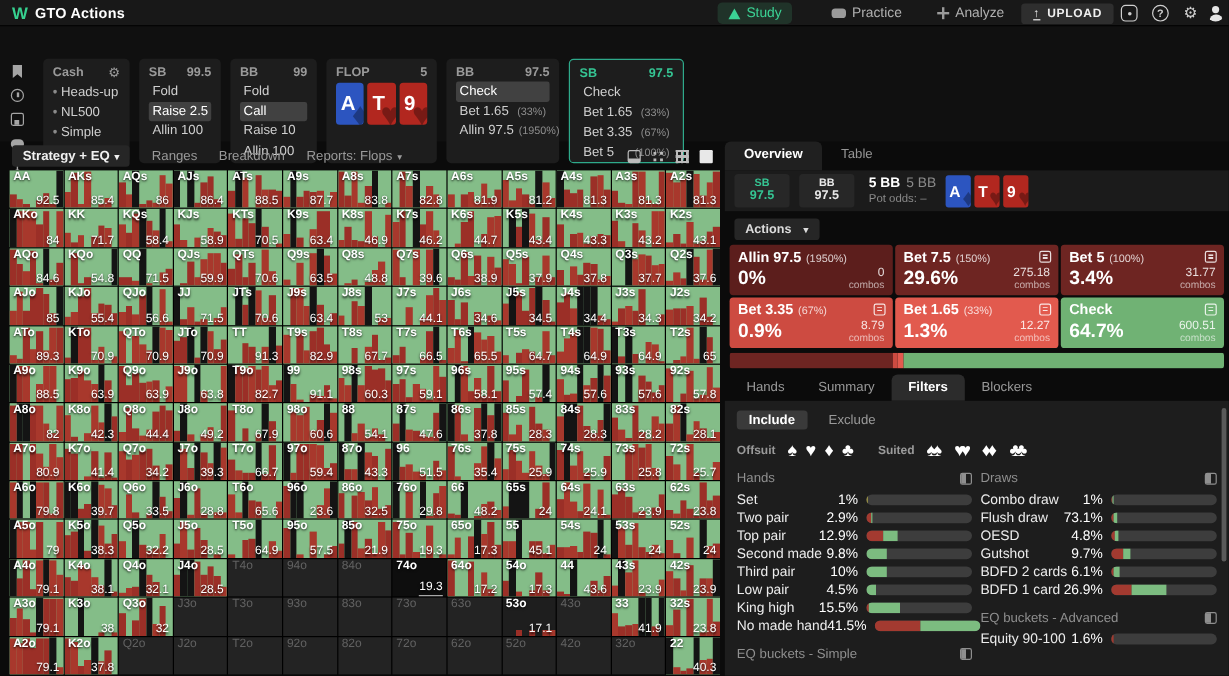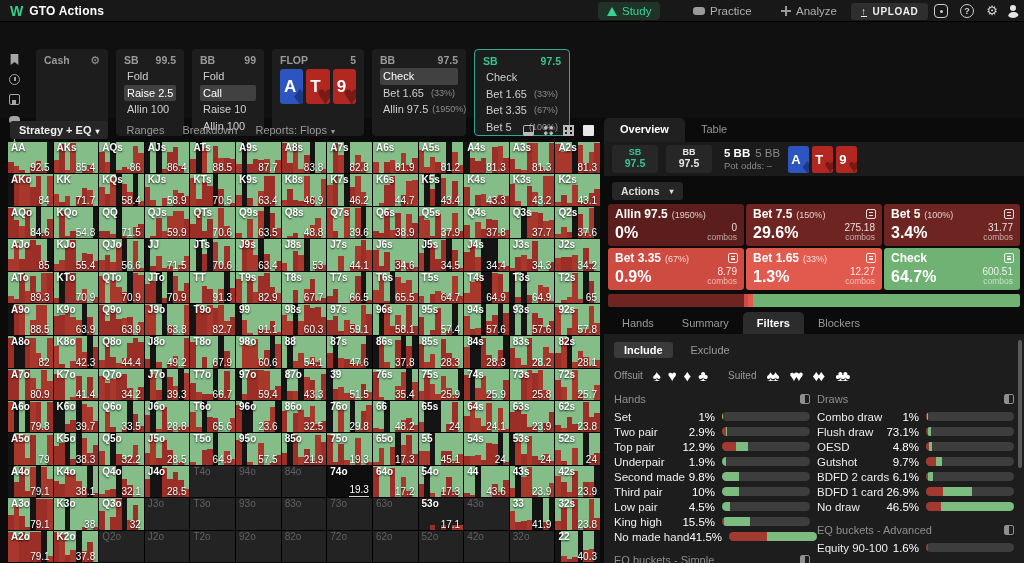--- a/index.html
+++ b/index.html
@@ -116,21 +116,21 @@
   .acard .combos .cw { font-size:8.5px; color:rgba(255,255,255,.6); }
   #stratbar { position:absolute; left:4px; top:176px; width:412px; height:13px; border-radius:2px; overflow:hidden; display:flex; }
   .rp-dtabs { position:absolute; left:4px; top:194px; height:22px; display:flex; }
   .dtab { font-size:11px; color:#9a9a9a; padding:5px 14px; }
   .dtab.active { background:#2c2c2c; color:#fff; border-radius:5px 5px 0 0; font-weight:700; }
   #rpbody { position:absolute; left:0; top:216px; width:420px; height:229px; background:#1d1d1d; overflow:hidden; }
   #incrow { position:absolute; left:10px; top:8px; display:flex; gap:8px; align-items:center; }
   .pill { font-size:11px; color:#fff; background:#3a3a3a; border-radius:3px; padding:2px 10px; font-weight:700; }
   .pill.off { background:transparent; color:#9a9a9a; font-weight:400; }
   #suitrow { position:absolute; left:10px; top:34px; display:flex; align-items:center; gap:8px; }
-  .suitlab { font-size:10px; color:#9a9a9a; font-weight:400; margin-right:2px; }
+  .suitlab { font-size:10px; color:#9a9a9a; font-weight:700; margin-right:2px; }
   .suit { color:#fff; font-size:15px; line-height:15px; }
   .suit2 { position:relative; width:17px; }
   .suit2 span:nth-child(2) { position:absolute; left:5px; top:0; }
   .lcol { position:absolute; top:58px; }
   .lhead { display:flex; justify-content:space-between; align-items:center; font-size:11px; color:#8f8f8f; height:14px; margin-bottom:3px; }
   .toggle { width:10px; height:10px; border:1px solid #8f8f8f; border-radius:2px;
     background:linear-gradient(90deg,#8f8f8f 0 50%,transparent 50% 100%); }
   .litem { display:flex; align-items:center; height:15px; }
   .litem .ll { flex:1; font-size:11.5px; color:#ececec; white-space:nowrap; }
   .litem .lp { width:42px; text-align:right; font-size:11.5px; color:#fff; margin-right:7px; }
@@ -174,20 +174,26 @@
     <span class="sic sic-save"></span>
     <span class="sic sic-gpad"></span>
     <span class="sic sic-ibeam">I</span>
   </div>
   <div class="panelrow">
     <div class="panel" style="width:72px">
       <div class="phead">
           <span>Cash</span>
         <span class="pgear">⚙</span>
         </div>
+      <div id="cashitems">
+          <div class="crow"><span class="bull">•</span><span>Heads-up</span></div>
+          <div class="crow"><span class="bull">•</span><span>NL500</span></div>
+          <div class="crow"><span class="bull">•</span><span>Simple</span></div>
+          <div class="crow"><span class="bull">•</span><span>100</span><sub>bb</sub></div>
+        </div>
     </div>
     <div class="panel" style="width:68px">
       <div class="phead">
           <span>SB</span>
         <span>99.5</span>
         </div>
       <div id="sbprerows">
           <div class="prow">
             <span>Fold</span>
           </div>
@@ -1672,21 +1678,21 @@
       <div class="bars">
         <div style="height: 100%; background: rgb(20, 20, 20);"></div>
         <div style="height: 35.6007%; background: rgb(155, 47, 39);"></div>
         <div style="height: 41.3117%; background: rgb(168, 56, 44);"></div>
         <div style="height: 24.0984%; background: rgb(168, 56, 44);"></div>
         <div style="height: 15.2756%; background: rgb(168, 56, 44);"></div>
         <div style="height: 0%; background: rgb(155, 47, 39);"></div>
         <div style="height: 52.5637%; background: rgb(155, 47, 39);"></div>
         <div style="height: 26.1259%; background: rgb(168, 56, 44);"></div>
       </div>
-      <span class="lbl">39</span>
+      <span class="lbl">96</span>
       <span class="val">51.5</span>
     </div>
     <div class="cell">
       <div class="bars">
         <div style="height: 90.6052%; background: rgb(155, 47, 39);"></div>
         <div style="height: 10.2502%; background: rgb(168, 56, 44);"></div>
         <div style="height: 0%; background: rgb(155, 47, 39);"></div>
         <div style="height: 0%; background: rgb(168, 56, 44);"></div>
         <div style="height: 45.4268%; background: rgb(168, 56, 44);"></div>
         <div style="height: 88.1153%; background: rgb(168, 56, 44);"></div>
@@ -2602,27 +2608,20 @@
         </div>
         <div class="litem">
           <span class="ll">Top pair</span>
           <span class="lp">12.9%</span>
           <span class="track">
             <span class="seg-r" style="width: 16%;"></span>
             <span class="seg-g" style="width: 13%;"></span>
           </span>
         </div>
         <div class="litem">
-          <span class="ll">Underpair</span>
-          <span class="lp">1.9%</span>
-          <span class="track">
-            <span class="seg-g" style="width: 5%;"></span>
-          </span>
-        </div>
-        <div class="litem">
           <span class="ll">Second made</span>
           <span class="lp">9.8%</span>
           <span class="track">
             <span class="seg-g" style="width: 19%;"></span>
           </span>
         </div>
         <div class="litem">
           <span class="ll">Third pair</span>
           <span class="lp">10%</span>
           <span class="track">
@@ -2703,28 +2702,20 @@
           </span>
         </div>
         <div class="litem">
           <span class="ll">BDFD 1 card</span>
           <span class="lp">26.9%</span>
           <span class="track">
             <span class="seg-r" style="width: 19%;"></span>
             <span class="seg-g" style="width: 33%;"></span>
           </span>
         </div>
-        <div class="litem">
-          <span class="ll">No draw</span>
-          <span class="lp">46.5%</span>
-          <span class="track">
-            <span class="seg-r" style="width: 17%;"></span>
-            <span class="seg-g" style="width: 83%;"></span>
-          </span>
-        </div>
         <div class="lhead eqhead">
           <span>EQ buckets - Advanced</span>
           <span class="toggle"></span>
         </div>
         <div class="litem">
           <span class="ll">Equity 90-100</span>
           <span class="lp">1.6%</span>
           <span class="track">
             <span class="seg-r" style="width: 2%;"></span>
           </span>

